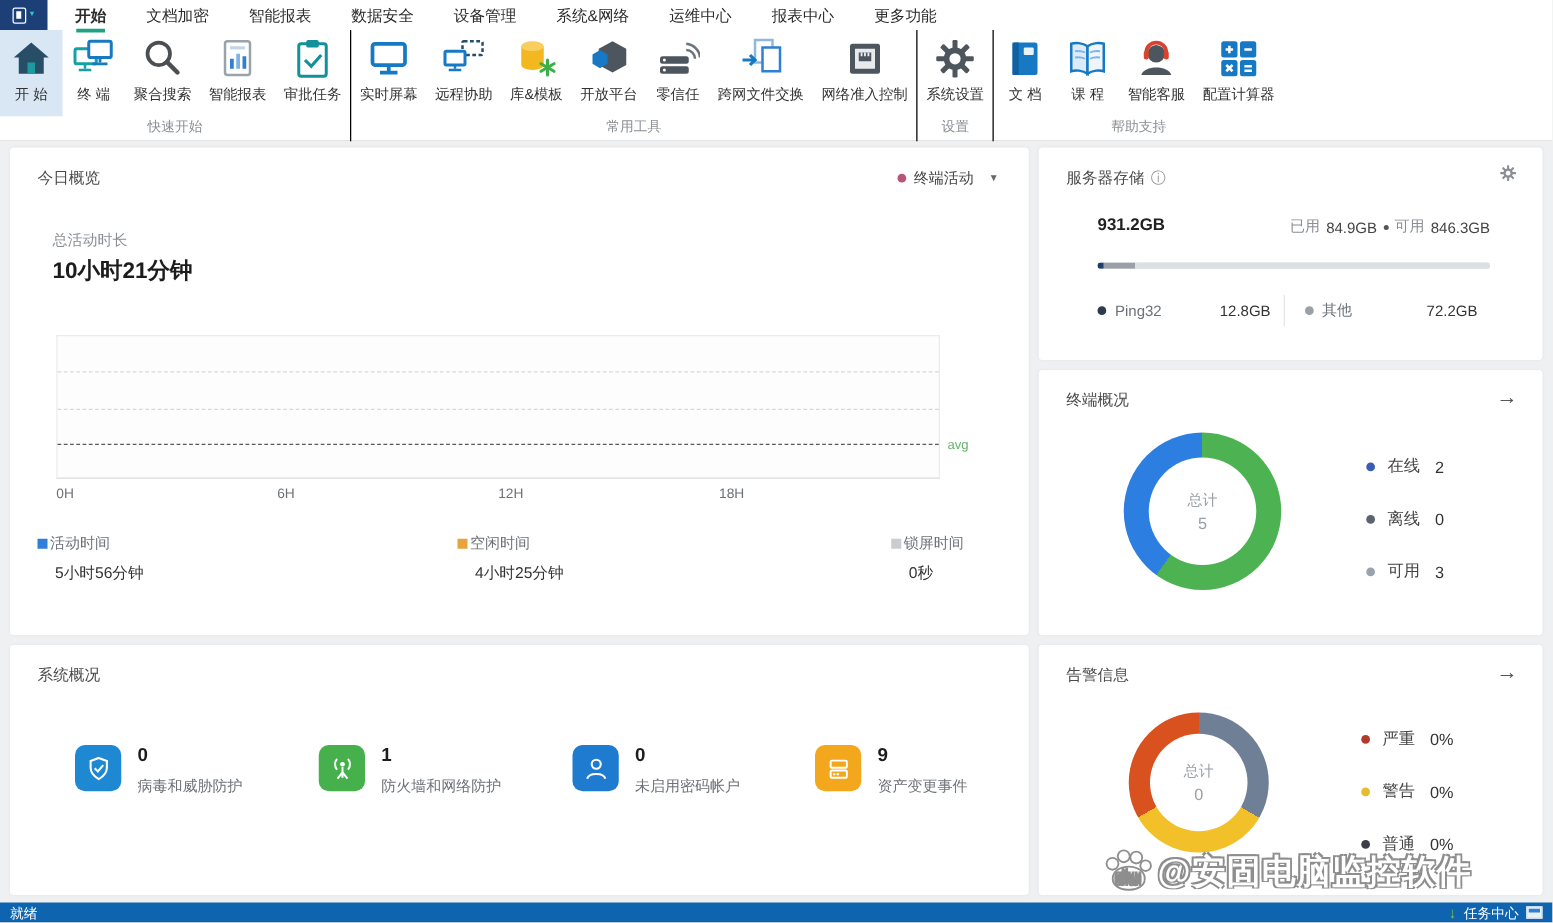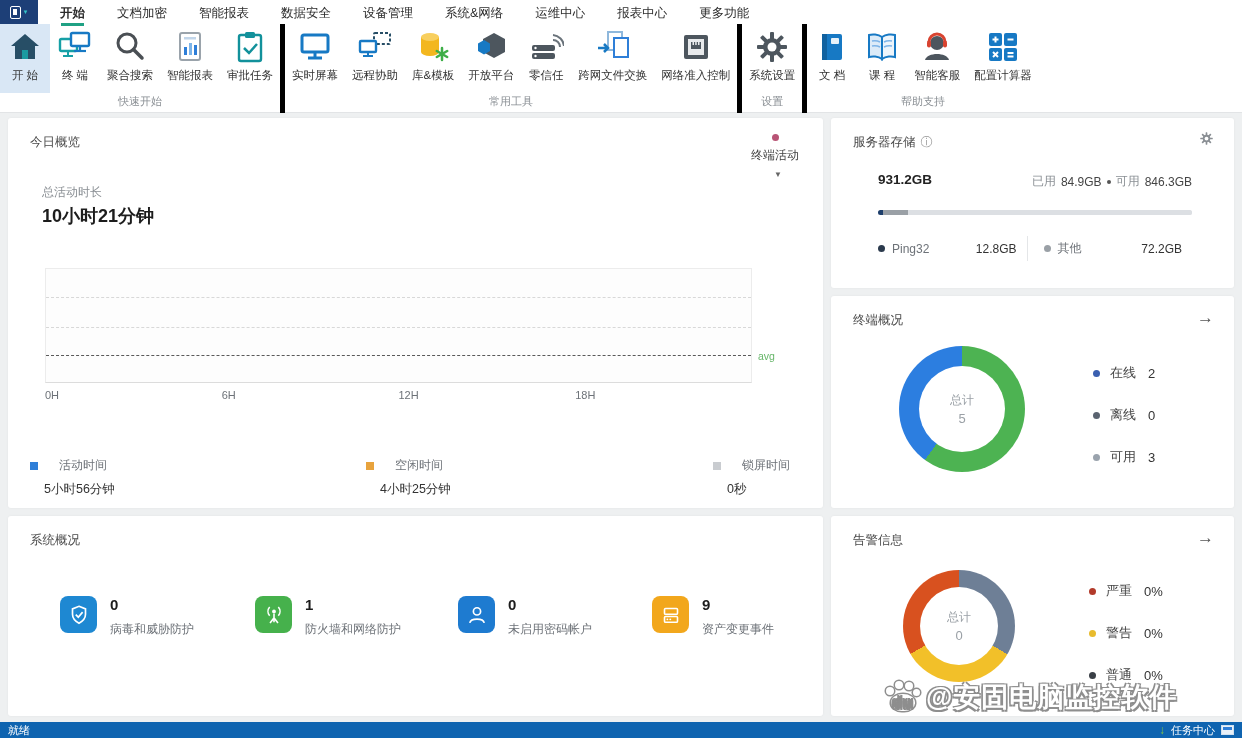--- a/index.html
+++ b/index.html
@@ -13,55 +13,55 @@
   .logo .glyph { width:11px; height:13px; border:1.5px solid #fff; border-radius:2px; position:relative; }
   .logo .glyph:after { content:""; position:absolute; left:2px; top:2px; width:4px; height:6px; background:#fff; }
   .logo .caret { font-size:6px; color:#35c3c8; }
   .menu-items { display:flex; align-items:center; gap:28px; padding-left:20px; font-size:12.5px; color:#2b2b2b; }
   .menu-item { cursor:pointer; padding:4px 2px 2px; position:relative; white-space:nowrap; }
   .menu-item.active { font-weight:bold; }
   .menu-item.active:after { content:""; position:absolute; left:10%; right:10%; bottom:-2px; height:3px; background:#1fa184; }
 
   
   .ribbon { display:flex; height:89px; }
-  .rgroup { display:flex; flex-direction:column; border-right:5px solid #000000; }
+  .rgroup { display:flex; flex-direction:column; border-right:1px solid #000000; }
   .rgroup:last-child { border-right:none; }
   .ritems { display:flex; flex:1; align-items:stretch; }
   .ritem { display:flex; flex-direction:column; align-items:center; justify-content:flex-start; padding:5px 7px 2px; cursor:pointer; }
   .ritem.active { background:#d9e7f5; }
   .ritem .rlabel { font-size:11.5px; color:#333; margin-top:3px; white-space:nowrap; }
   .ricon { width:36px; height:36px; }
   .rgroup-label { text-align:center; font-size:11px; color:#8a8f94; padding:1px 8px 4px; }
 
   
   .panel { position:absolute; background:#fff; border-radius:3px; box-shadow:0 0 3px rgba(0,0,0,.05); }
   #p-overview { left:8px;  top:118px; width:815px; height:390px; }
   #p-storage  { left:831px; top:118px; width:403px; height:170px; }
   #p-terminal { left:831px; top:296px; width:403px; height:212px; }
   #p-system   { left:8px;  top:516px; width:815px; height:200px; }
   #p-alerts   { left:831px; top:516px; width:403px; height:200px; }
   .panel-title { position:absolute; left:22px; top:16px; font-size:12.5px; color:#4a4a4a; }
   .panel-arrow { position:absolute; right:20px; top:12px; font-size:17px; color:#555; cursor:pointer; }
 
   
-  .ov-selector { position:absolute; right:24px; top:16px; display:flex; align-items:center; gap:6px; font-size:12px; color:#444; cursor:pointer;flex-direction:column; }
+  .ov-selector { position:absolute; right:24px; top:16px; display:flex; align-items:center; gap:6px; font-size:12px; color:#444; cursor:pointer; }
   .dot { width:7px; height:7px; border-radius:50%; display:inline-block; }
   .ov-caret { font-size:8px; color:#666; margin-left:6px; }
   .ov-metric-label { position:absolute; left:34px; top:66px; font-size:12px; color:#8a8f94; }
   .ov-metric-value { position:absolute; left:34px; top:86px; font-size:18px; font-weight:bold; color:#1c1c1c; }
   .chart { position:absolute; left:37px; top:150px; width:707px; height:115px; border:1px solid #ececec; border-bottom:1px solid #dcdcdc; background:#fdfdfd; }
   .gridline { position:absolute; left:0; right:0; border-top:1px dashed #d8d8d8; }
   .avgline  { position:absolute; left:0; right:0; border-top:1.5px dashed #5a5a5a; }
   .avg-label { position:absolute; left:750px; font-size:10.5px; color:#67b66a; }
   .bar { position:absolute; bottom:0; width:10px; display:flex; flex-direction:column-reverse; }
   .x-axis { position:absolute; left:37px; top:269px; width:707px; height:16px; }
   .x-tick { position:absolute; top:2px; font-size:11px; color:#6d7278; }
   .ov-legend { position:absolute; top:308px; left:0; width:100%; }
   .leg-item { position:absolute; }
-  .leg-head { display:flex; align-items:center; gap:21px; font-size:12px; color:#6d7278;margin-top:31px; }
+  .leg-head { display:flex; align-items:center; gap:2px; font-size:12px; color:#6d7278; }
   .sq { width:8px; height:8px; display:inline-block; }
   .leg-val { margin:7px 0 0 14px; font-size:12.5px; color:#333; }
 
   
   .st-info { display:inline-block; margin-left:5px; color:#999; font-size:12px; }
   .st-gear { position:absolute; right:20px; top:13px; cursor:pointer; }
   .st-total { position:absolute; left:47px; top:54px; font-size:13.5px; font-weight:bold; color:#222; }
   .st-usage { position:absolute; right:42px; top:55px; font-size:12px; color:#8a8f94; display:flex; align-items:center; gap:5px; }
   .st-usage b { color:#444; font-weight:normal; }
   .st-sep-dot { width:4px; height:4px; border-radius:50%; background:#555; }

